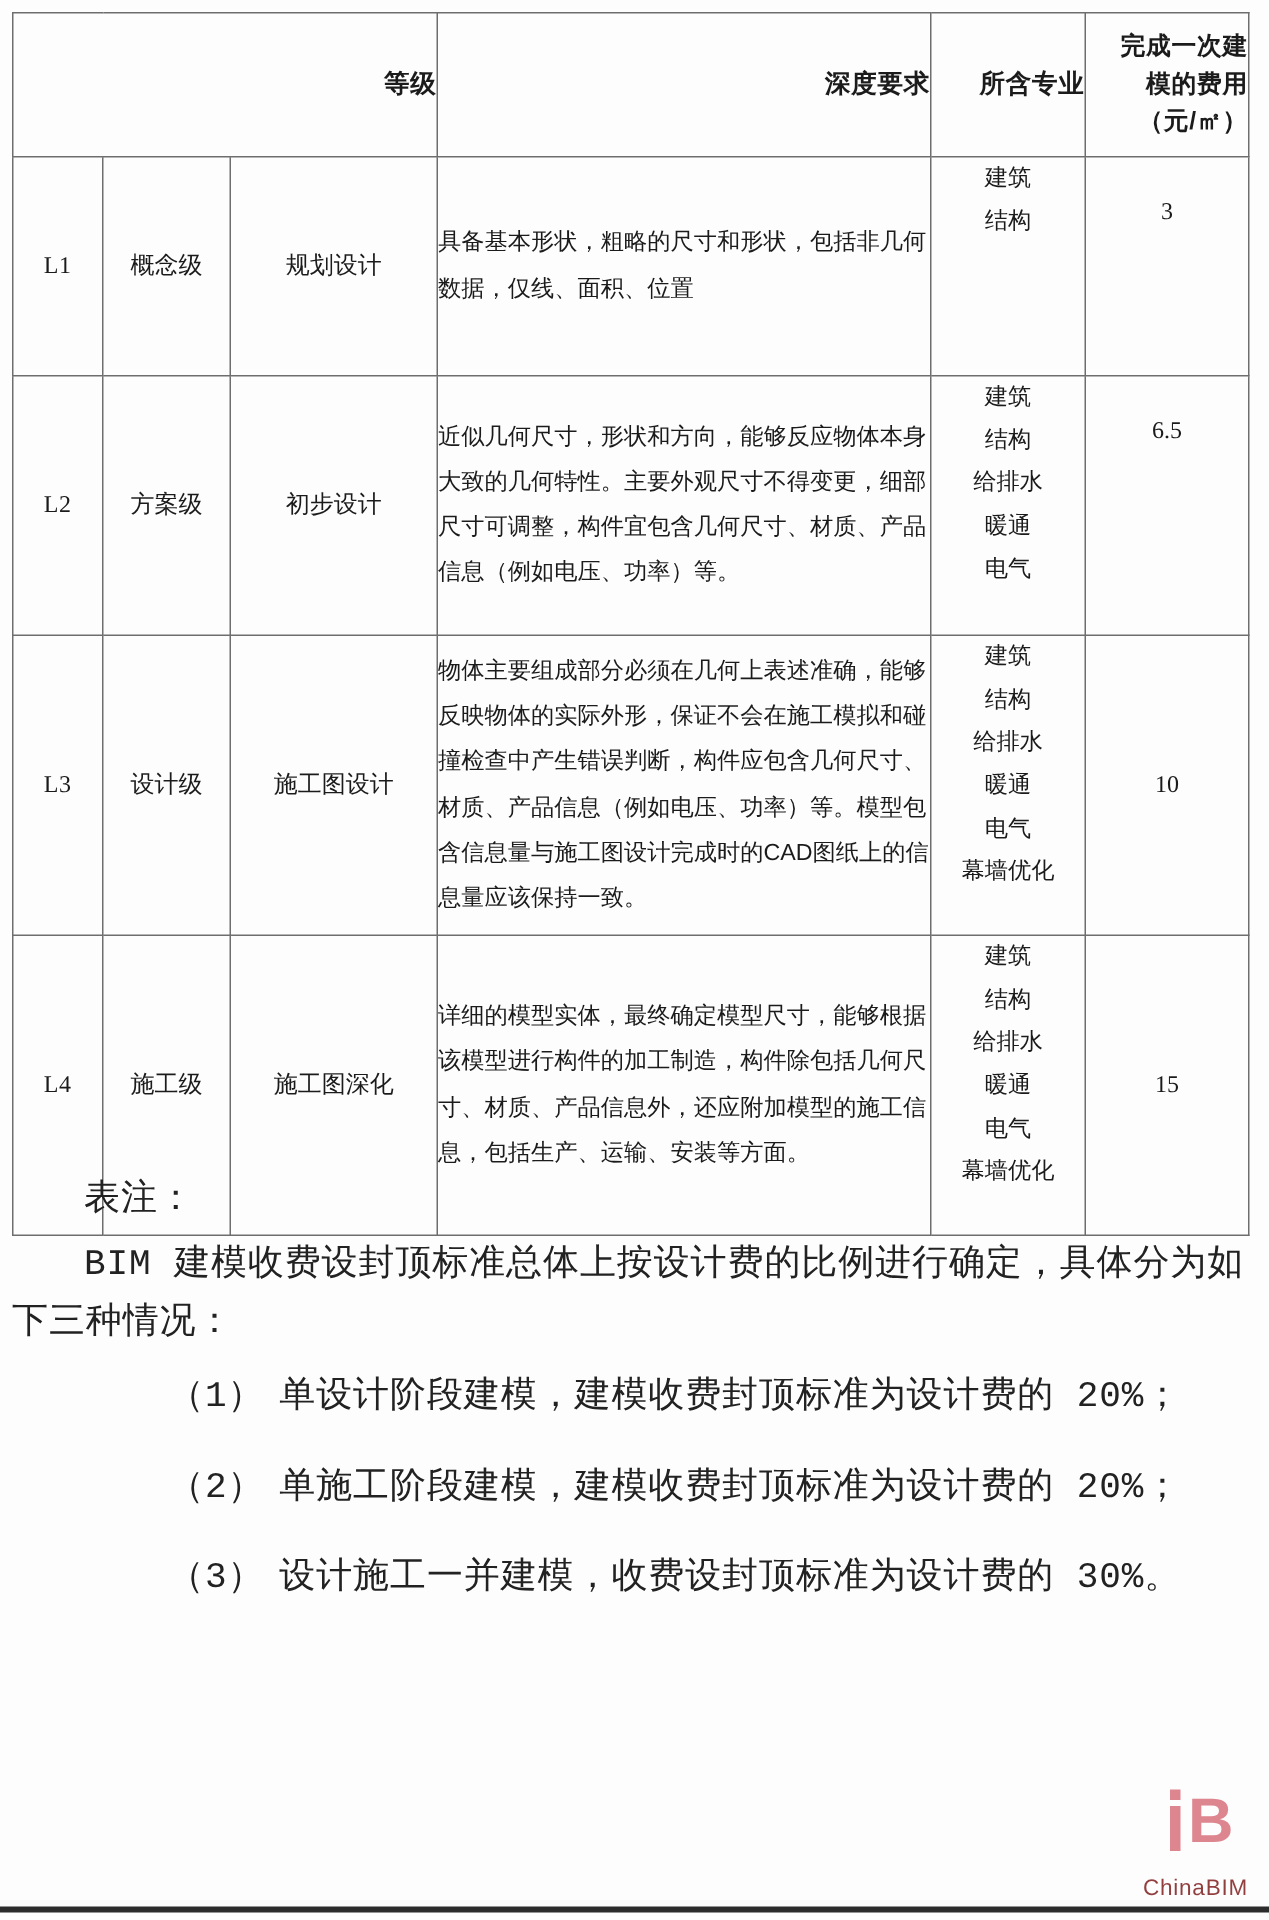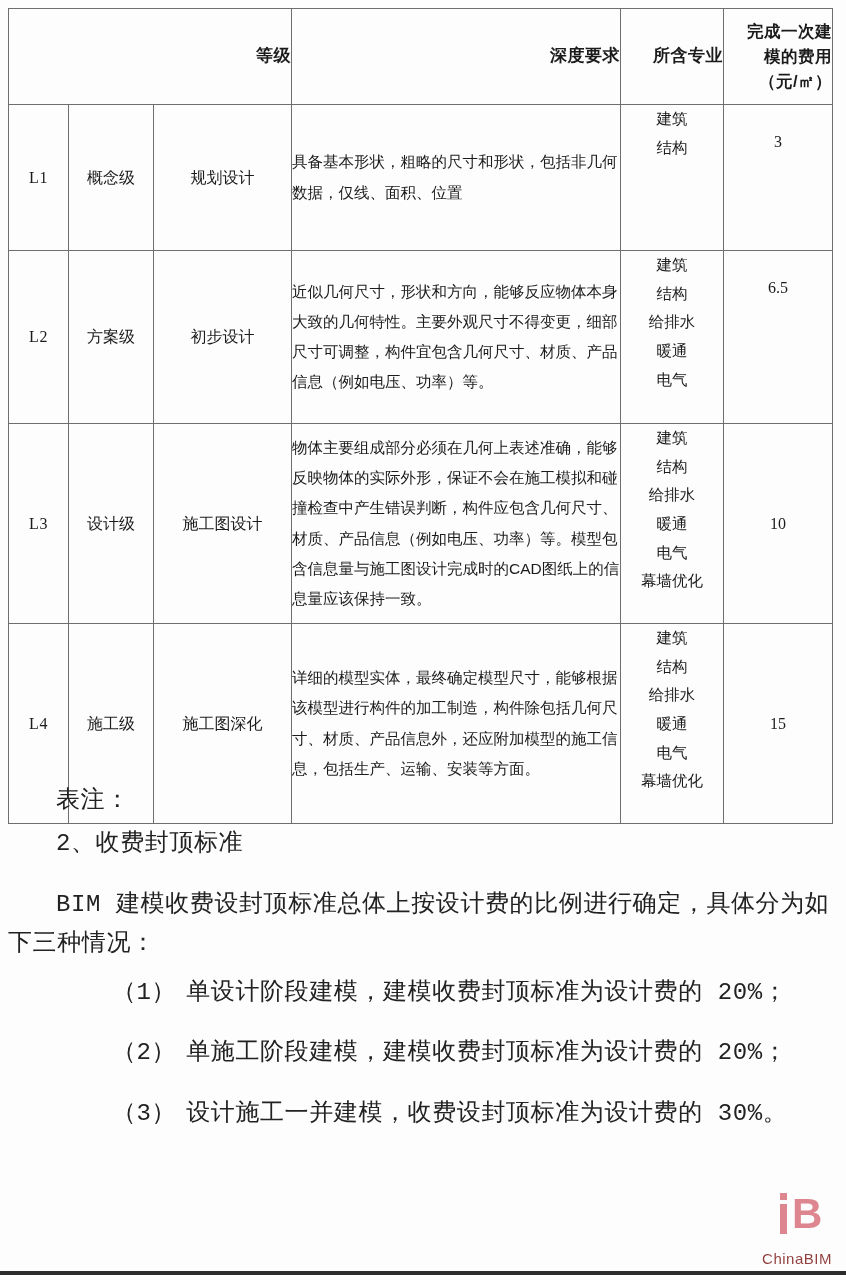--- a/index.html
+++ b/index.html
@@ -256,21 +256,20 @@
           <td class="cell-desc">详细的模型实体，最终确定模型尺寸，能够根据该模型进行构件的加工制造，构件除包括几何尺寸、材质、产品信息外，还应附加模型的施工信息，包括生产、运输、安装等方面。</td>
           <td class="cell-prof top">建筑<br>结构<br>给排水<br>暖通<br>电气<br>幕墙优化</td>
           <td class="cell-fee">15</td>
         </tr>
       </tbody>
     </table>
   </div>
 
   <div class="body-text">
     <p class="para p-indent">表注：</p>
-    <p class="para p-indent p-gap">2、收费封顶标准</p>
     <p class="para p-block">BIM 建模收费设封顶标准总体上按设计费的比例进行确定，具体分为如下三种情况：</p>
     <p class="para p-item">
       <span class="num">（1）</span><span>单设计阶段建模，建模收费封顶标准为设计费的 20%；</span>
     </p>
     <p class="para p-item">
       <span class="num">（2）</span><span>单施工阶段建模，建模收费封顶标准为设计费的 20%；</span>
     </p>
     <p class="para p-item">
       <span class="num">（3）</span><span>设计施工一并建模，收费设封顶标准为设计费的 30%。</span>
     </p>

